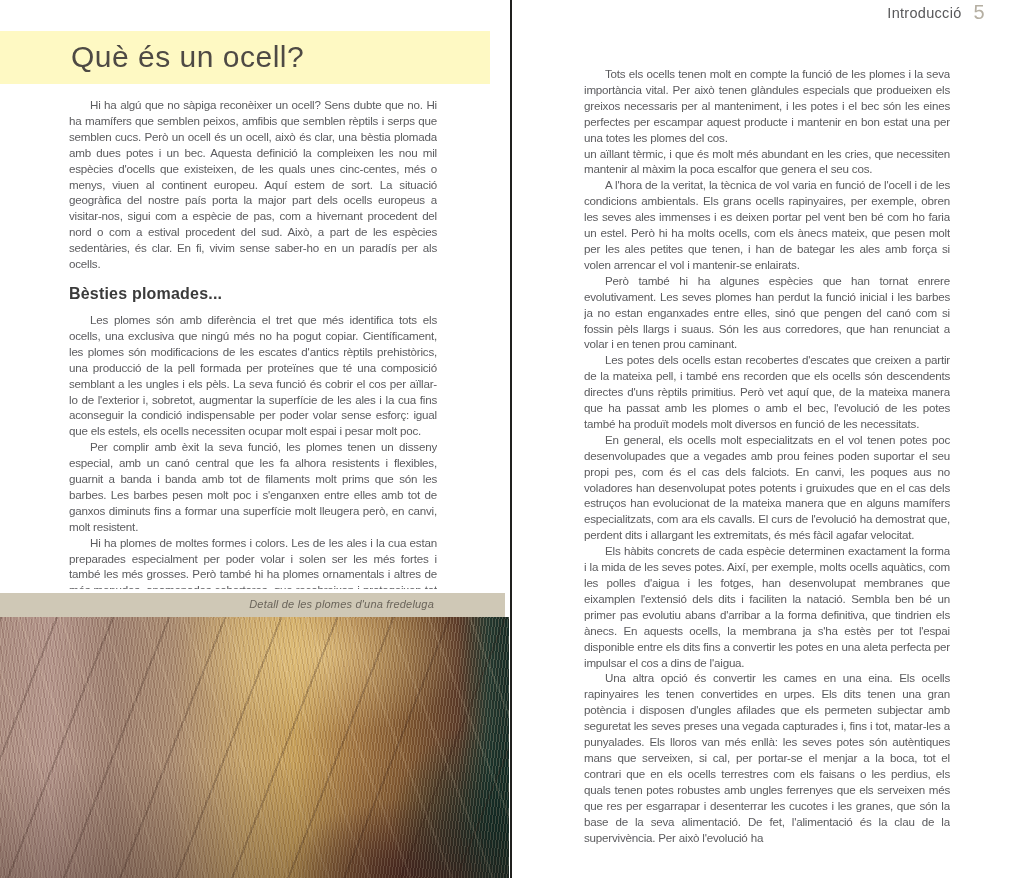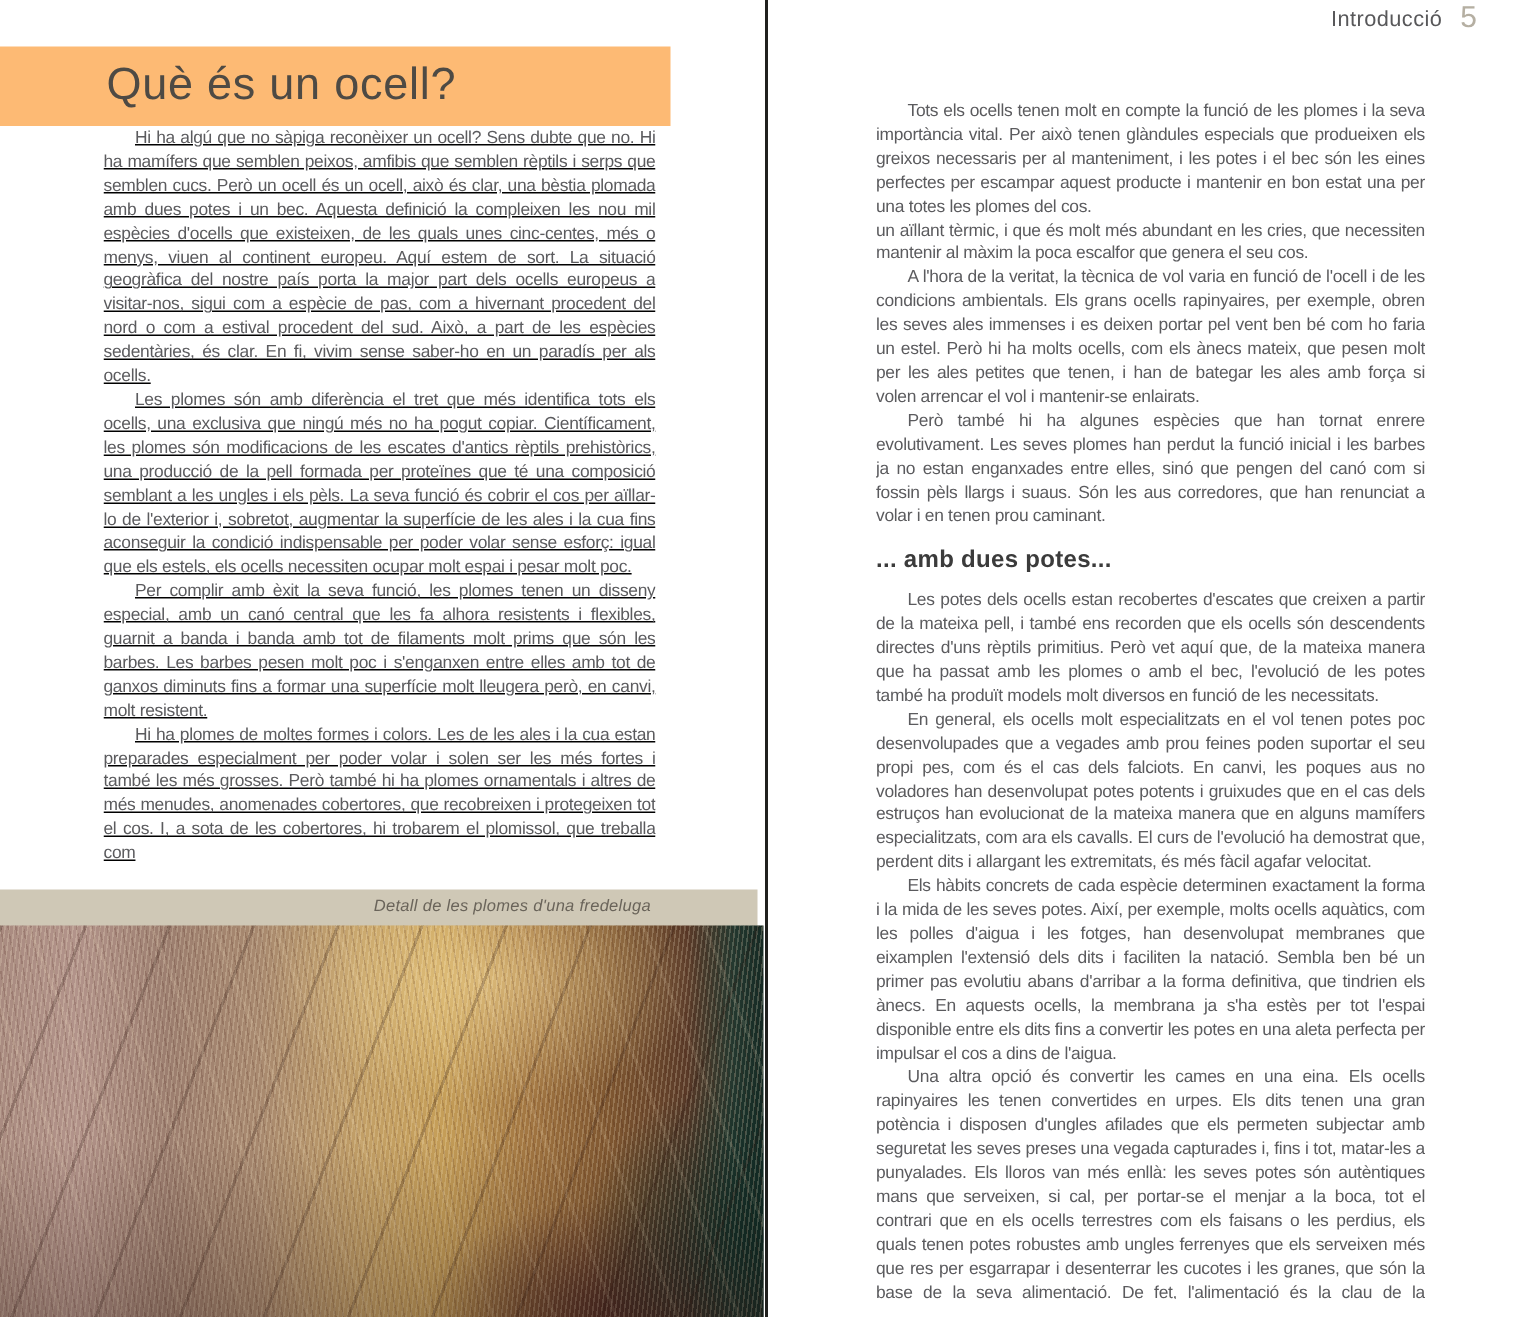--- a/index.html
+++ b/index.html
@@ -3,29 +3,29 @@
 <meta charset="utf-8">
 <style>
   html,body{margin:0;padding:0;}
   body{
     width:1024px;height:878px;position:relative;overflow:hidden;
     background:#ffffff;
     font-family:"Liberation Sans", sans-serif;
   }
   
   .title-banner{
-    position:absolute;left:0;top:31px;width:447px;height:53px;
-    background:#fdba74;
+    position:absolute;left:0;top:31px;width:490px;height:53px;
+    background:#fef9c3;
   }
   .title-banner h1{
     margin:0;padding:9px 0 0 71px;
     font-size:30px;font-weight:400;color:#4e4a44;letter-spacing:.5px;
   }
   .left-col{
-    position:absolute;left:69px;top:84px;width:368px;height:492px;overflow:hidden;text-decoration:underline;
+    position:absolute;left:69px;top:97px;width:368px;height:492px;overflow:hidden;
   }
   p.body{
     margin:0;font-size:11.6px;line-height:15.9px;color:#5b5b5e;
     text-align:justify;text-indent:21px;letter-spacing:-.2px;
   }
   p.body.noindent{text-indent:0;}
   h2.sec{
     margin:13px 0 9px 0;font-size:16px;font-weight:bold;
     color:#3b3b3b;letter-spacing:.2px;
   }
@@ -75,20 +75,21 @@
 <body>
 
 <section>
 
   <header class="title-banner">
     <h1>Què és un ocell?</h1>
   </header>
 
   <div class="left-col">
     <p class="body">Hi ha algú que no sàpiga reconèixer un ocell? Sens dubte que no. Hi ha mamífers que semblen peixos, amfibis que semblen rèptils i serps que semblen cucs. Però un ocell és un ocell, això és clar, una bèstia plomada amb dues potes i un bec. Aquesta definició la compleixen les nou mil espècies d'ocells que existeixen, de les quals unes cinc-centes, més o menys, viuen al continent europeu. Aquí estem de sort. La situació geogràfica del nostre país porta la major part dels ocells europeus a visitar-nos, sigui com a espècie de pas, com a hivernant procedent del nord o com a estival procedent del sud. Això, a part de les espècies sedentàries, és clar. En fi, vivim sense saber-ho en un paradís per als ocells.</p>
+    <h2 class="sec">Bèsties plomades...</h2>
     <p class="body">Les plomes són amb diferència el tret que més identifica tots els ocells, una exclusiva que ningú més no ha pogut copiar. Científicament, les plomes són modificacions de les escates d'antics rèptils prehistòrics, una producció de la pell formada per proteïnes que té una composició semblant a les ungles i els pèls. La seva funció és cobrir el cos per aïllar-lo de l'exterior i, sobretot, augmentar la superfície de les ales i la cua fins aconseguir la condició indispensable per poder volar sense esforç: igual que els estels, els ocells necessiten ocupar molt espai i pesar molt poc.</p>
     <p class="body">Per complir amb èxit la seva funció, les plomes tenen un disseny especial, amb un canó central que les fa alhora resistents i flexibles, guarnit a banda i banda amb tot de filaments molt prims que són les barbes. Les barbes pesen molt poc i s'enganxen entre elles amb tot de ganxos diminuts fins a formar una superfície molt lleugera però, en canvi, molt resistent.</p>
     <p class="body">Hi ha plomes de moltes formes i colors. Les de les ales i la cua estan preparades especialment per poder volar i solen ser les més fortes i també les més grosses. Però també hi ha plomes ornamentals i altres de més menudes, anomenades cobertores, que recobreixen i protegeixen tot el cos. I, a sota de les cobertores, hi trobarem el plomissol, que treballa com</p>
   </div>
 
   <div class="caption-bar">
     <span>Detall de les plomes d'una fredeluga</span>
   </div>
 
   <div class="photo">
@@ -105,20 +106,19 @@
 
   <div class="rp-header">
     <span>Introducció</span><span class="num">5</span>
   </div>
 
   <div class="right-col">
     <p class="body">Tots els ocells tenen molt en compte la funció de les plomes i la seva importància vital. Per això tenen glàndules especials que produeixen els greixos necessaris per al manteniment, i les potes i el bec són les eines perfectes per escampar aquest producte i mantenir en bon estat una per una totes les plomes del cos.</p>
     <p class="body noindent">un aïllant tèrmic, i que és molt més abundant en les cries, que necessiten mantenir al màxim la poca escalfor que genera el seu cos.</p>
     <p class="body">A l'hora de la veritat, la tècnica de vol varia en funció de l'ocell i de les condicions ambientals. Els grans ocells rapinyaires, per exemple, obren les seves ales immenses i es deixen portar pel vent ben bé com ho faria un estel. Però hi ha molts ocells, com els ànecs mateix, que pesen molt per les ales petites que tenen, i han de bategar les ales amb força si volen arrencar el vol i mantenir-se enlairats.</p>
     <p class="body">Però també hi ha algunes espècies que han tornat enrere evolutivament. Les seves plomes han perdut la funció inicial i les barbes ja no estan enganxades entre elles, sinó que pengen del canó com si fossin pèls llargs i suaus. Són les aus corredores, que han renunciat a volar i en tenen prou caminant.</p>
-    <h2 class="sec">... amb dues potes...</h2>
     <p class="body">Les potes dels ocells estan recobertes d'escates que creixen a partir de la mateixa pell, i també ens recorden que els ocells són descendents directes d'uns rèptils primitius. Però vet aquí que, de la mateixa manera que ha passat amb les plomes o amb el bec, l'evolució de les potes també ha produït models molt diversos en funció de les necessitats.</p>
     <p class="body">En general, els ocells molt especialitzats en el vol tenen potes poc desenvolupades que a vegades amb prou feines poden suportar el seu propi pes, com és el cas dels falciots. En canvi, les poques aus no voladores han desenvolupat potes potents i gruixudes que en el cas dels estruços han evolucionat de la mateixa manera que en alguns mamífers especialitzats, com ara els cavalls. El curs de l'evolució ha demostrat que, perdent dits i allargant les extremitats, és més fàcil agafar velocitat.</p>
     <p class="body">Els hàbits concrets de cada espècie determinen exactament la forma i la mida de les seves potes. Així, per exemple, molts ocells aquàtics, com les polles d'aigua i les fotges, han desenvolupat membranes que eixamplen l'extensió dels dits i faciliten la natació. Sembla ben bé un primer pas evolutiu abans d'arribar a la forma definitiva, que tindrien els ànecs. En aquests ocells, la membrana ja s'ha estès per tot l'espai disponible entre els dits fins a convertir les potes en una aleta perfecta per impulsar el cos a dins de l'aigua.</p>
     <p class="body">Una altra opció és convertir les cames en una eina. Els ocells rapinyaires les tenen convertides en urpes. Els dits tenen una gran potència i disposen d'ungles afilades que els permeten subjectar amb seguretat les seves preses una vegada capturades i, fins i tot, matar-les a punyalades. Els lloros van més enllà: les seves potes són autèntiques mans que serveixen, si cal, per portar-se el menjar a la boca, tot el contrari que en els ocells terrestres com els faisans o les perdius, els quals tenen potes robustes amb ungles ferrenyes que els serveixen més que res per esgarrapar i desenterrar les cucotes i les granes, que són la base de la seva alimentació. De fet, l'alimentació és la clau de la supervivència. Per això l'evolució ha</p>
   </div>
 
 </section>
 
 </body></html>

